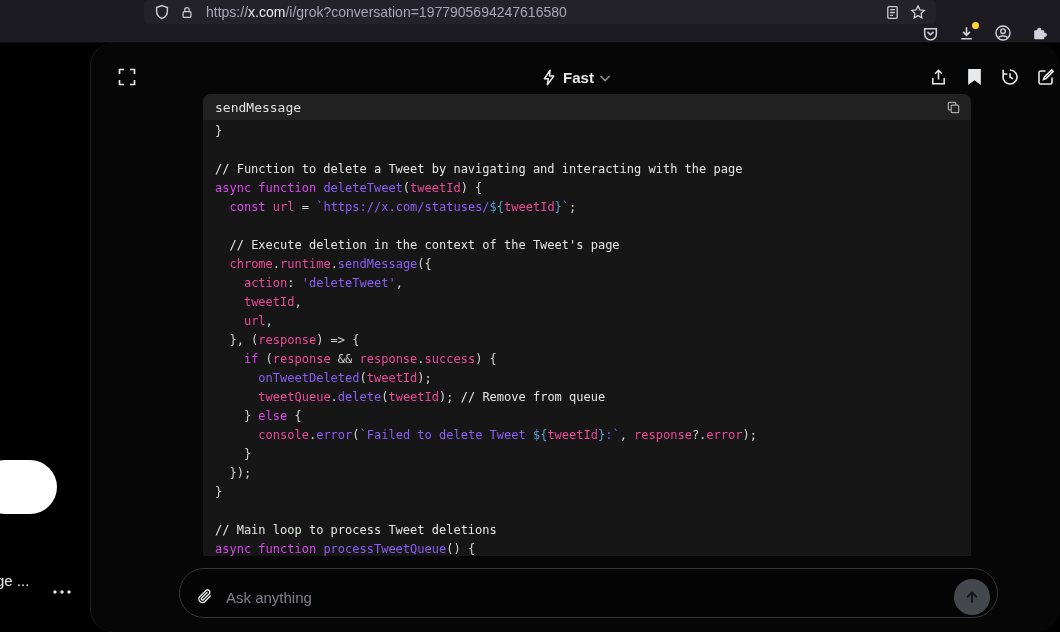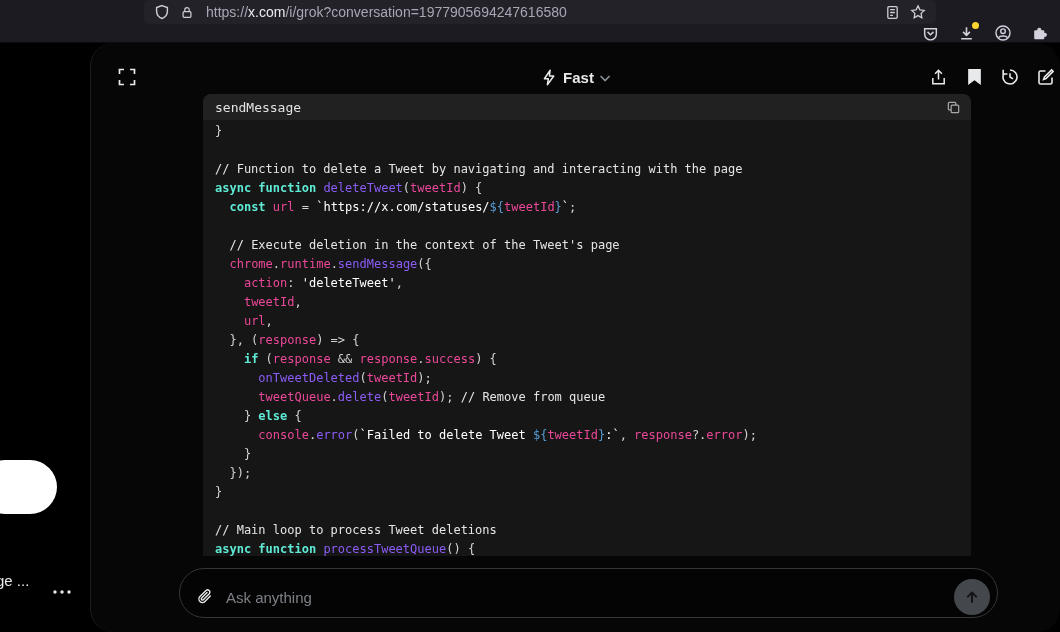--- a/index.html
+++ b/index.html
@@ -57,23 +57,23 @@
     justify-content:space-between; padding:0 10px 0 12px;
   }
   .code-lang { font-family:"DejaVu Sans Mono", monospace; font-size:13px; color:#e2e2e2; }
   .copy-btn { color:#a8a8a8; display:flex; cursor:pointer; }
   .code-body {
     padding:2px 12px 0 12px; font-family:"DejaVu Sans Mono", monospace;
     font-size:12px; line-height:19px; white-space:pre; color:#d4d4d4;
     height:436px; overflow:hidden;
   }
   .tok-p { color:#d4d4d4; }
-  .tok-k { color:#5eead4;font-weight:bold; }
+  .tok-k { color:#d946ef; }
   .tok-c { color:#e5e5e5; }
-  .tok-s { color:#ffffff; }
+  .tok-s { color:#8b5cf6; }
   .tok-v { color:#ec4899; }
   .tok-f { color:#8b5cf6; }
   .tok-i { color:#569cd6; }
   
   .composer {
     position:absolute; left:88px; top:525px; width:819px; height:50px;
     border:1px solid #33363a; border-radius:26px; background:#040404;
     display:flex; align-items:center; padding:8px 7px 0 16px;
   }
   .attach-btn { display:flex; color:#e7e9ea; margin-right:13px; cursor:pointer; }

